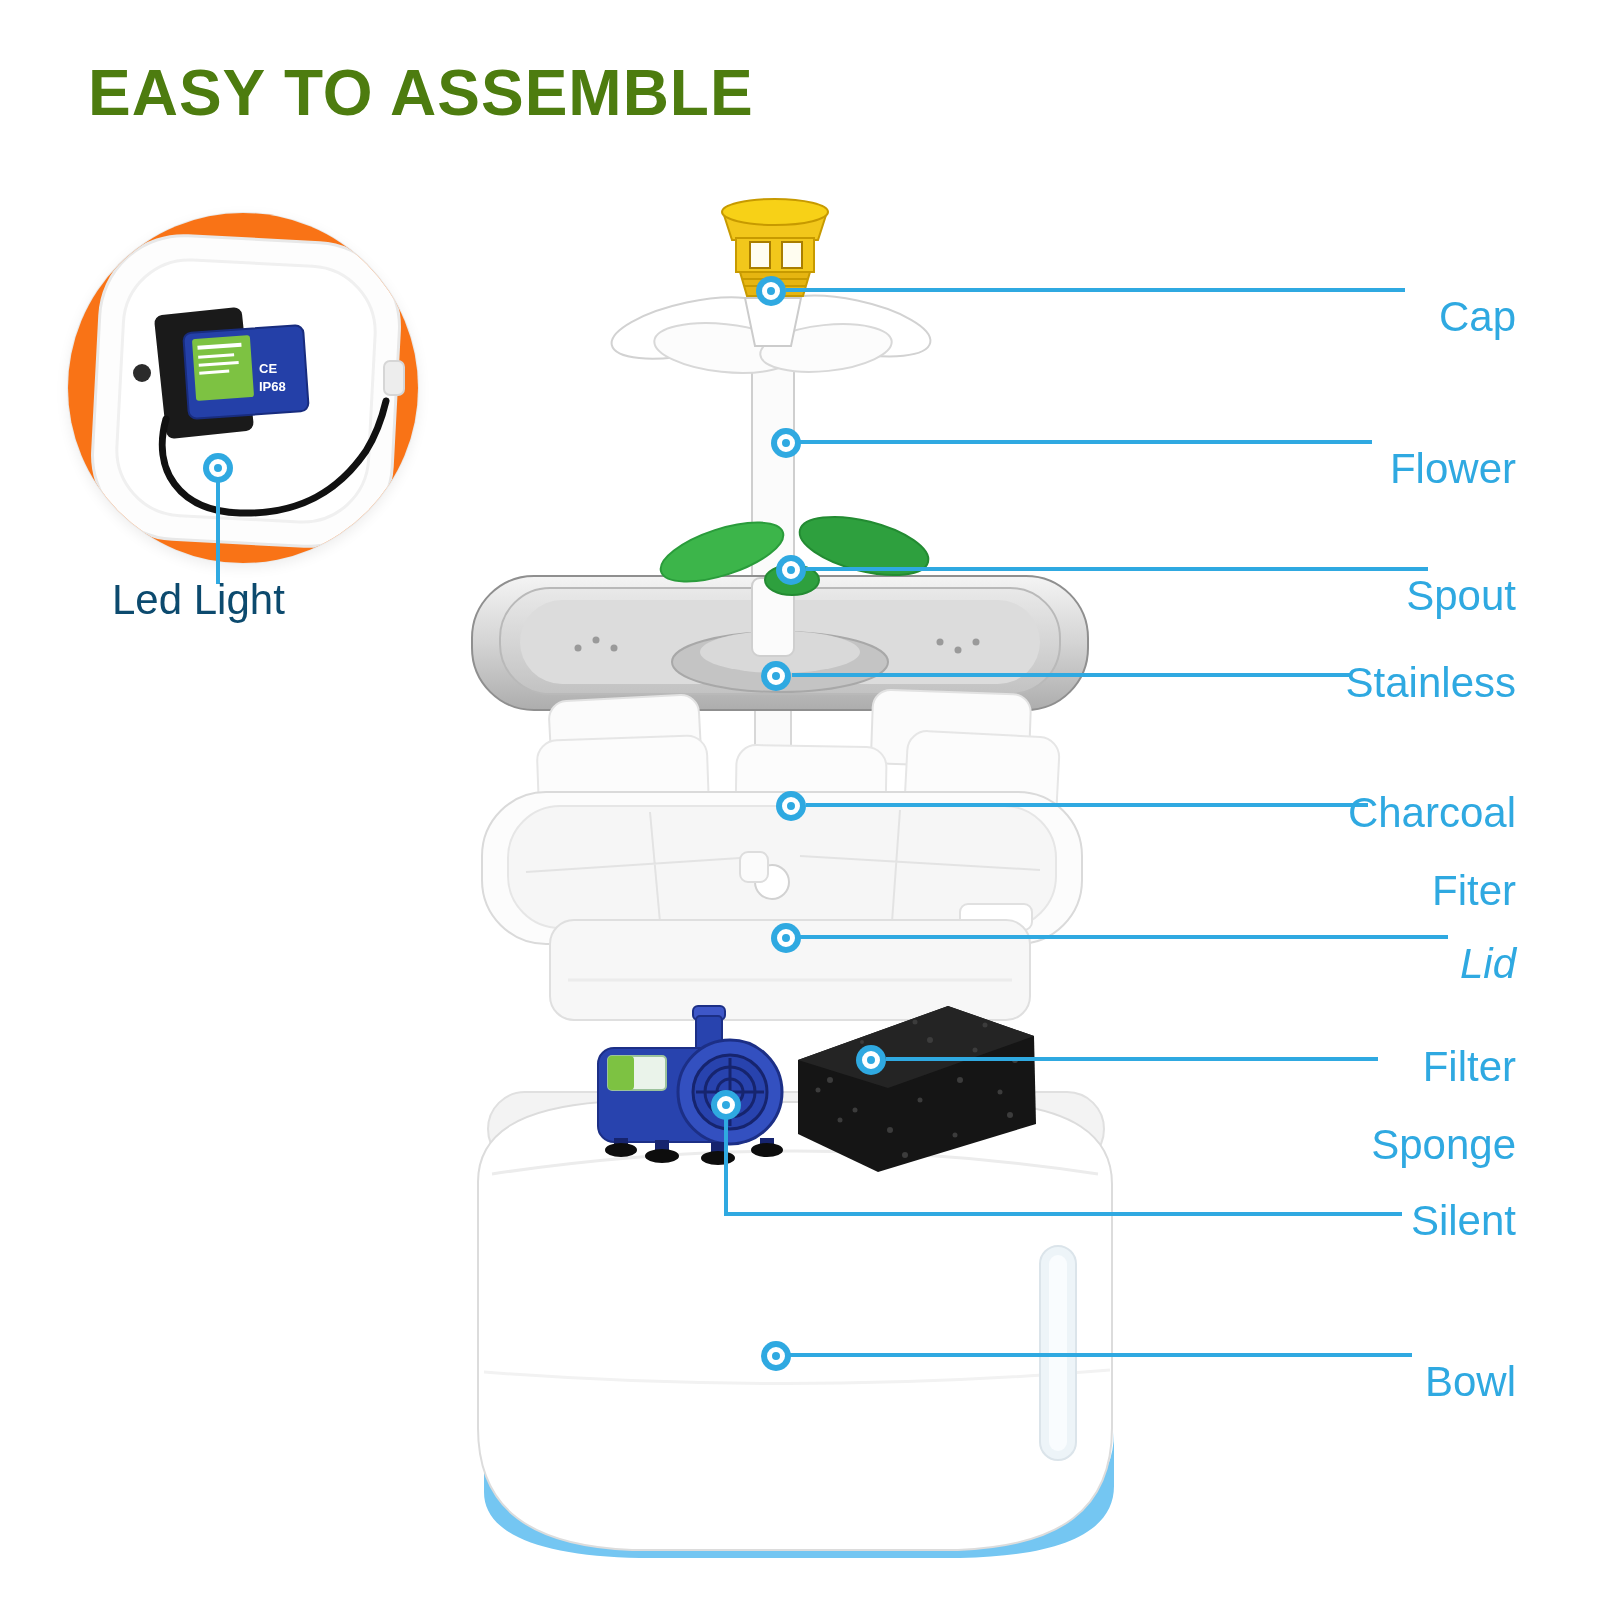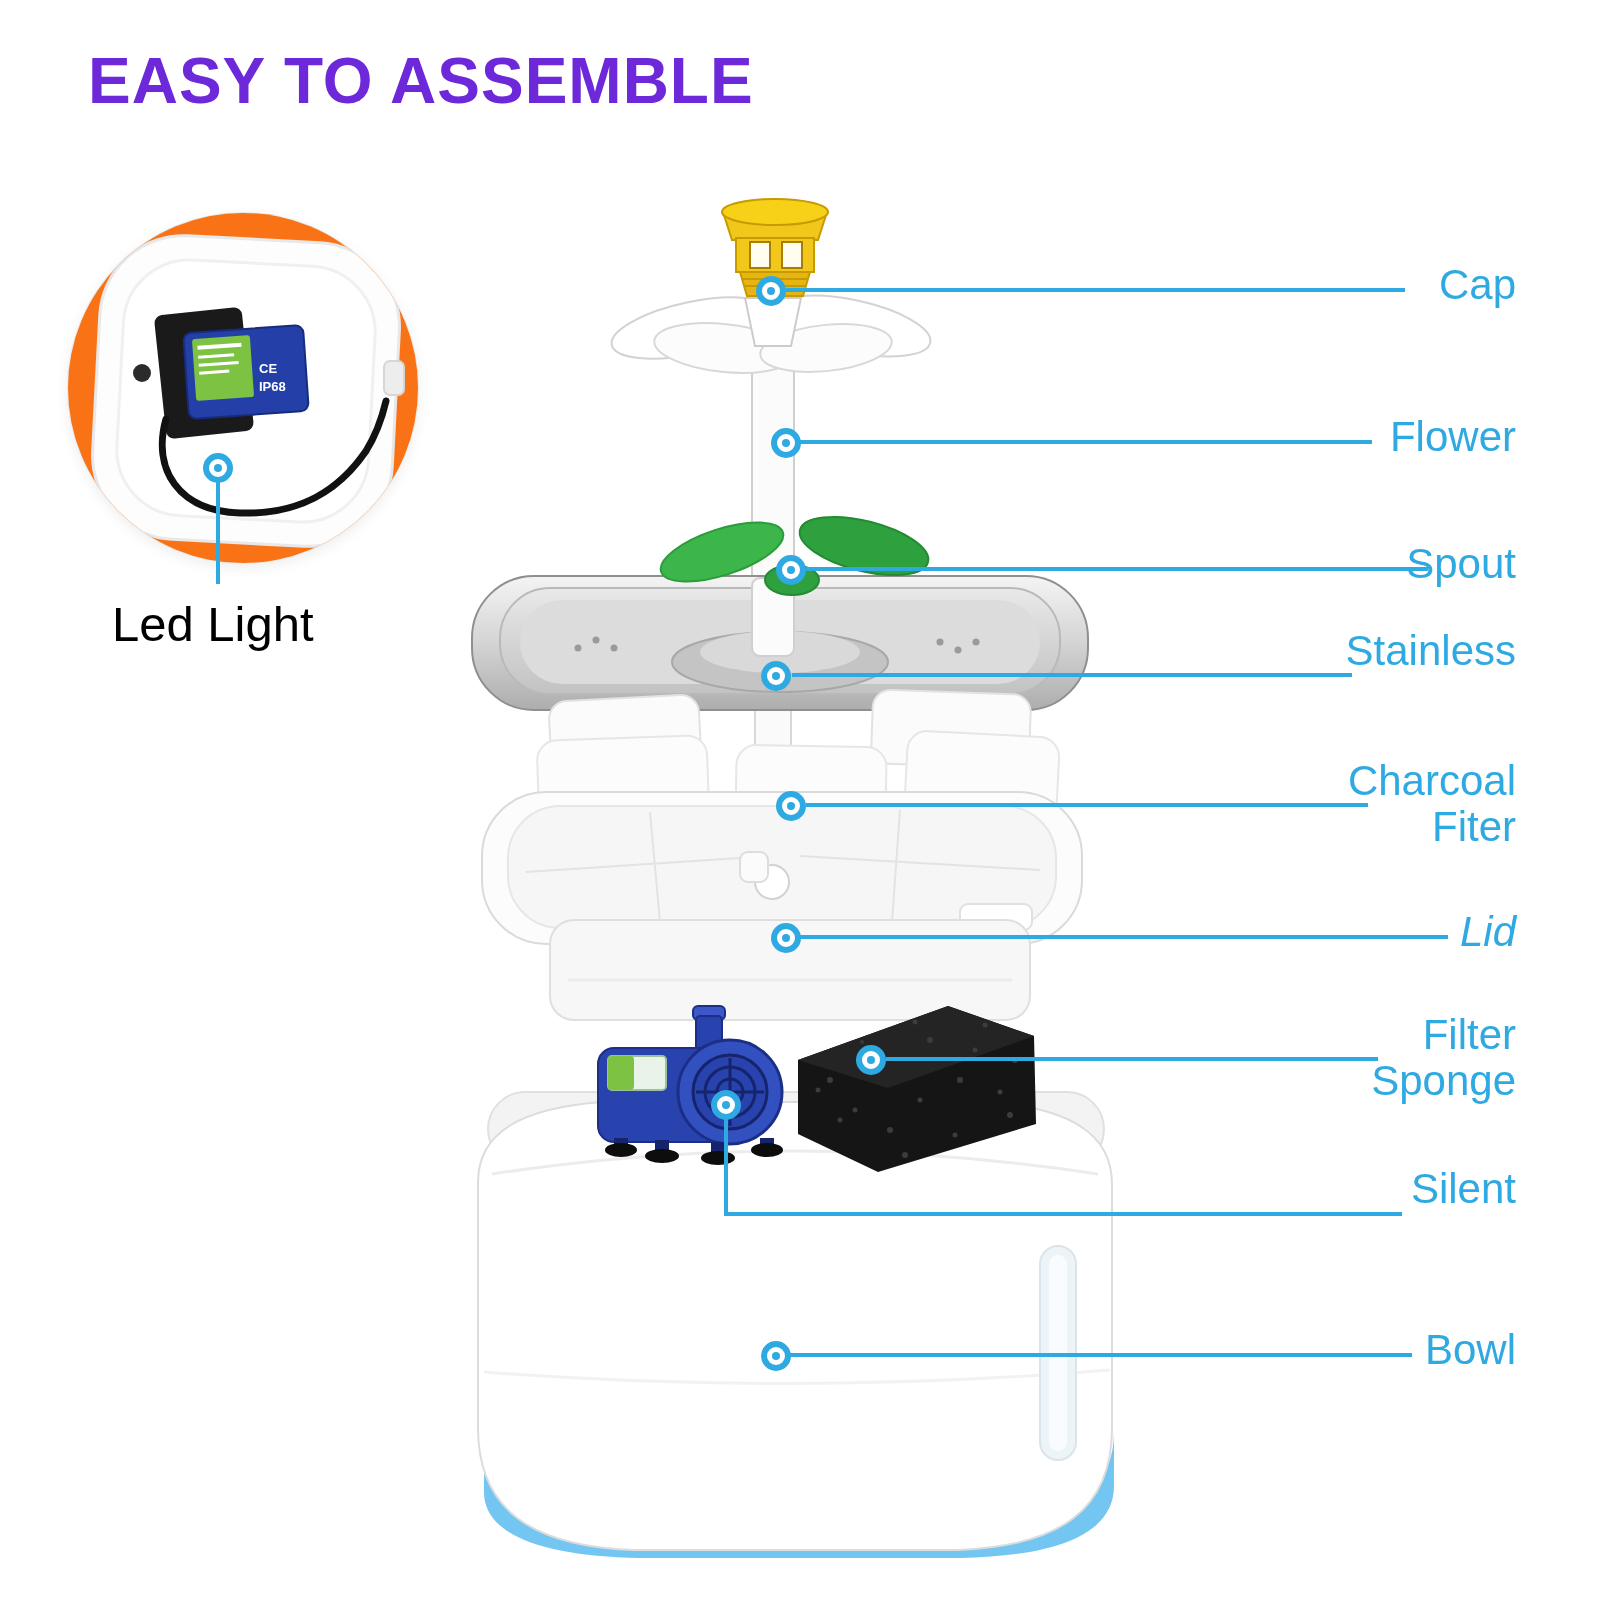--- a/index.html
+++ b/index.html
@@ -1,31 +1,31 @@
 <!DOCTYPE html>
 <html><head>
 <meta charset="utf-8">
 <style>
   html,body{margin:0;padding:0;background:#ffffff;}
   #canvas{
     position:relative;width:1600px;height:1600px;background:#ffffff;overflow:hidden;
     font-family:"Liberation Sans", sans-serif;
   }
   .title{
-    position:absolute;left:88px;top:44px;
-    font-size:64px;font-weight:800;letter-spacing:1px;color:#6d28d9;
+    position:absolute;left:88px;top:56px;
+    font-size:64px;font-weight:800;letter-spacing:1px;color:#4d7c0f;
   }
   .callout-label{
     position:absolute;right:84px;width:440px;text-align:right;
     color:#2FA9E1;font-size:42px;line-height:46px;font-weight:400;
   }
-  .callout-label span{display:block;}
+  .callout-label span{display:block;margin-top:32px;}
   .inset-label{
-    position:absolute;left:112px;top:596px;
-    color:#000000;font-size:49px;font-weight:400;
+    position:absolute;left:112px;top:576px;
+    color:#0c4a6e;font-size:42px;font-weight:400;
   }
   .hline,.vline{position:absolute;background:#2FA9E1;}
   .dot{
     position:absolute;width:30px;height:30px;border-radius:50%;
     background:#2FA9E1;z-index:30;
   }
   .dot::after{
     content:"";position:absolute;left:6px;top:6px;right:6px;bottom:6px;
     border-radius:50%;border:5px solid #ffffff;box-sizing:border-box;
   }

